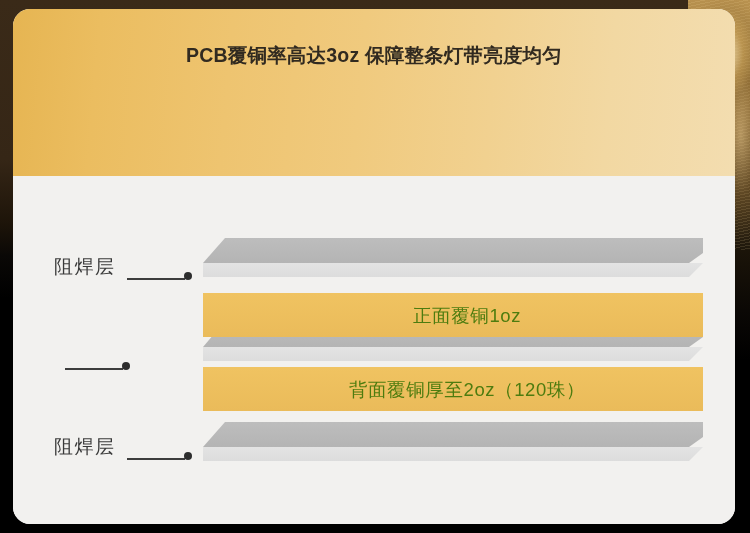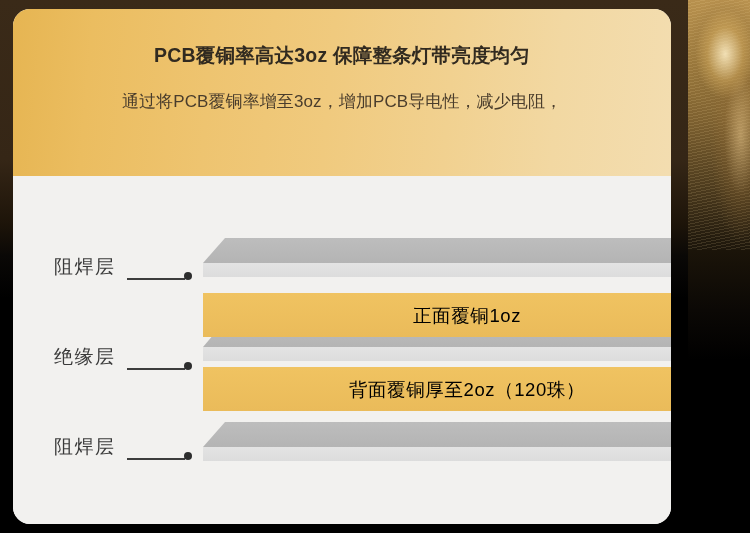--- a/index.html
+++ b/index.html
@@ -39,21 +39,21 @@
     top: 250px; right: 0;
     width: 62px; height: 110px;
     background: linear-gradient(180deg, #1b1409 0%, #0b0805 55%, #000000 100%);
   }
 
   
   #card {
     position: absolute;
     left: 13px;
     top: 9px;
-    width: 658px;
+    width: 722px;
     height: 515px;
     border-radius: 17px;
     overflow: hidden;
     background: #f2f1ef;
   }
 
   
   #header {
     position: absolute;
     left: 0; top: 0;
@@ -158,21 +158,21 @@
 
   .slab-label {
     position: absolute;
     left: 0; top: 0;
     width: 100%;
     height: 100%;
     display: flex;
     align-items: center;
     justify-content: center;
     font-size: 18.5px;
-    color: #000000;
+    color: #4d7c0f;
     letter-spacing: 0.6px;
     white-space: nowrap;
     padding-left: 28px;
   }
 
   
   #slab-solder-top    { left: 190px; top: 62px;  width: 500px; height: 25px; }
   #slab-copper-front  { left: 190px; top: 117px; width: 500px; height: 44px; }
   #slab-insulation    { left: 190px; top: 145px; width: 500px; height: 26px; }
   #slab-copper-back   { left: 190px; top: 191px; width: 500px; height: 44px; }
@@ -184,34 +184,32 @@
 <div id="backdrop">
   <div id="backdrop-texture"></div>
   <div id="backdrop-texture-lower"></div>
 </div>
 
 <div id="card">
 
   <div id="header">
     <div id="title">PCB覆铜率高达3oz 保障整条灯带亮度均匀</div>
     <div id="subtitle">
-      <span class="sub-line">通过将PCB覆铜率增至3oz，增加PCB导电性，减少电阻，</span>
     </div>
   </div>
 
   <div id="body">
 
     <div class="leader" id="leader-top">
       <span class="leader-text">阻焊层</span>
       <span class="leader-line"></span>
       <span class="leader-dot"></span>
     </div>
 
     <div class="leader" id="leader-middle">
-      <span class="leader-text">绝缘层</span>
       <span class="leader-line"></span>
       <span class="leader-dot"></span>
     </div>
 
     <div class="leader" id="leader-bottom">
       <span class="leader-text">阻焊层</span>
       <span class="leader-line"></span>
       <span class="leader-dot"></span>
     </div>
 

